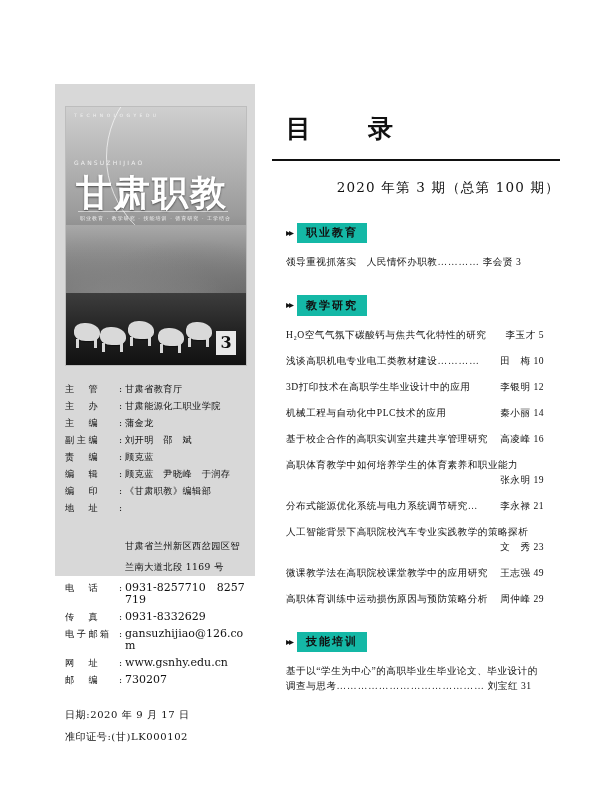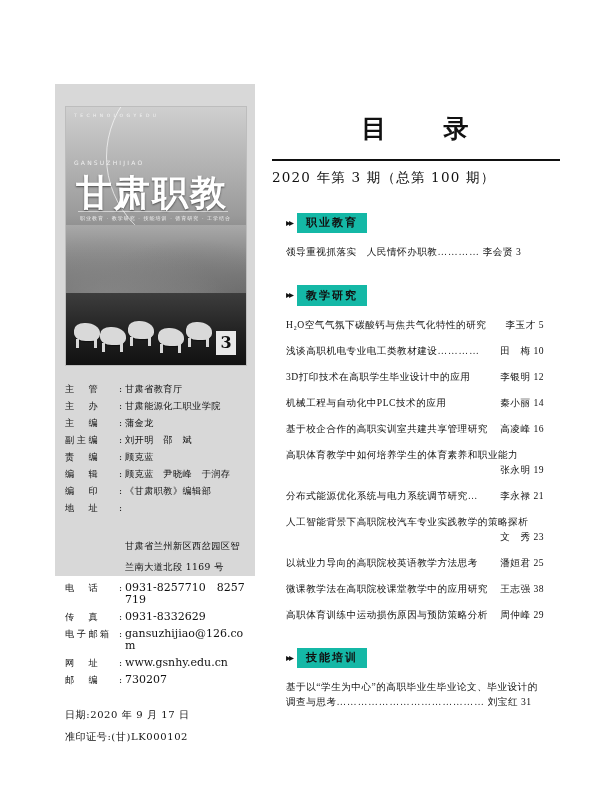--- a/index.html
+++ b/index.html
@@ -210,35 +210,35 @@
     left: 272px;
     top: 84px;
     width: 288px;
     height: 690px;
   }
   .toc-title {
     font-family: "DejaVu Serif", "Liberation Serif", serif;
     font-size: 25px;
     font-weight: bold;
     letter-spacing: 16px;
-    text-align: center;
+    text-align: left;
     padding-left: 14px;
     margin-top: 28px;
   }
   .toc-rule {
     margin-top: 14px;
     height: 1.5px;
     background: #111;
     width: 100%;
   }
   .issue-line {
     font-family: "DejaVu Serif", "Liberation Serif", serif;
     font-size: 13.5px;
-    text-align: left;
-    margin-top: 8px;
+    text-align: right;
+    margin-top: 18px;
     letter-spacing: 1.2px;
   }
   .section-head {
     display: flex;
     align-items: center;
     margin: 26px 0 6px 14px;
   }
   .arrows {
     display: inline-block;
     margin-right: 5px;
@@ -417,24 +417,21 @@
     <div class="entry clearfix">
       <span class="t"><span>高职体育教学中如何培养学生的体育素养和职业能力</span><span class="tail"><span class="au">张永明</span> <span>19</span></span></span>
     </div>
     <div class="entry clearfix">
       <span class="t"><span>分布式能源优化系统与电力系统调节研究</span><span class="dots">…</span><span class="tail"><span class="au">李永禄</span> <span>21</span></span></span>
     </div>
     <div class="entry clearfix">
       <span class="t"><span>人工智能背景下高职院校汽车专业实践教学的策略探析</span><span class="tail"><span class="au">文　秀</span> <span>23</span></span></span>
     </div>
     <div class="entry clearfix">
-      <span class="t"><span>以就业力导向的高职院校英语教学方法思考</span><span class="tail"><span class="au">潘姮君</span> <span>25</span></span></span>
-    </div>
-    <div class="entry clearfix">
-      <span class="t"><span>微课教学法在高职院校课堂教学中的应用研究</span><span class="tail"><span class="au">王志强</span> <span>38</span></span></span>
+      <span class="t"><span>微课教学法在高职院校课堂教学中的应用研究</span><span class="tail"><span class="au">王志强</span> <span>49</span></span></span>
     </div>
     <div class="entry clearfix">
       <span class="t"><span>高职体育训练中运动损伤原因与预防策略分析</span><span class="tail"><span class="au">周仲峰</span> <span>29</span></span></span>
     </div>
 
     <div class="section-head">
       <span class="arrows">▸▸</span>
       <span class="section-label">技能培训</span>
     </div>
     <div class="entry two-line clearfix">

